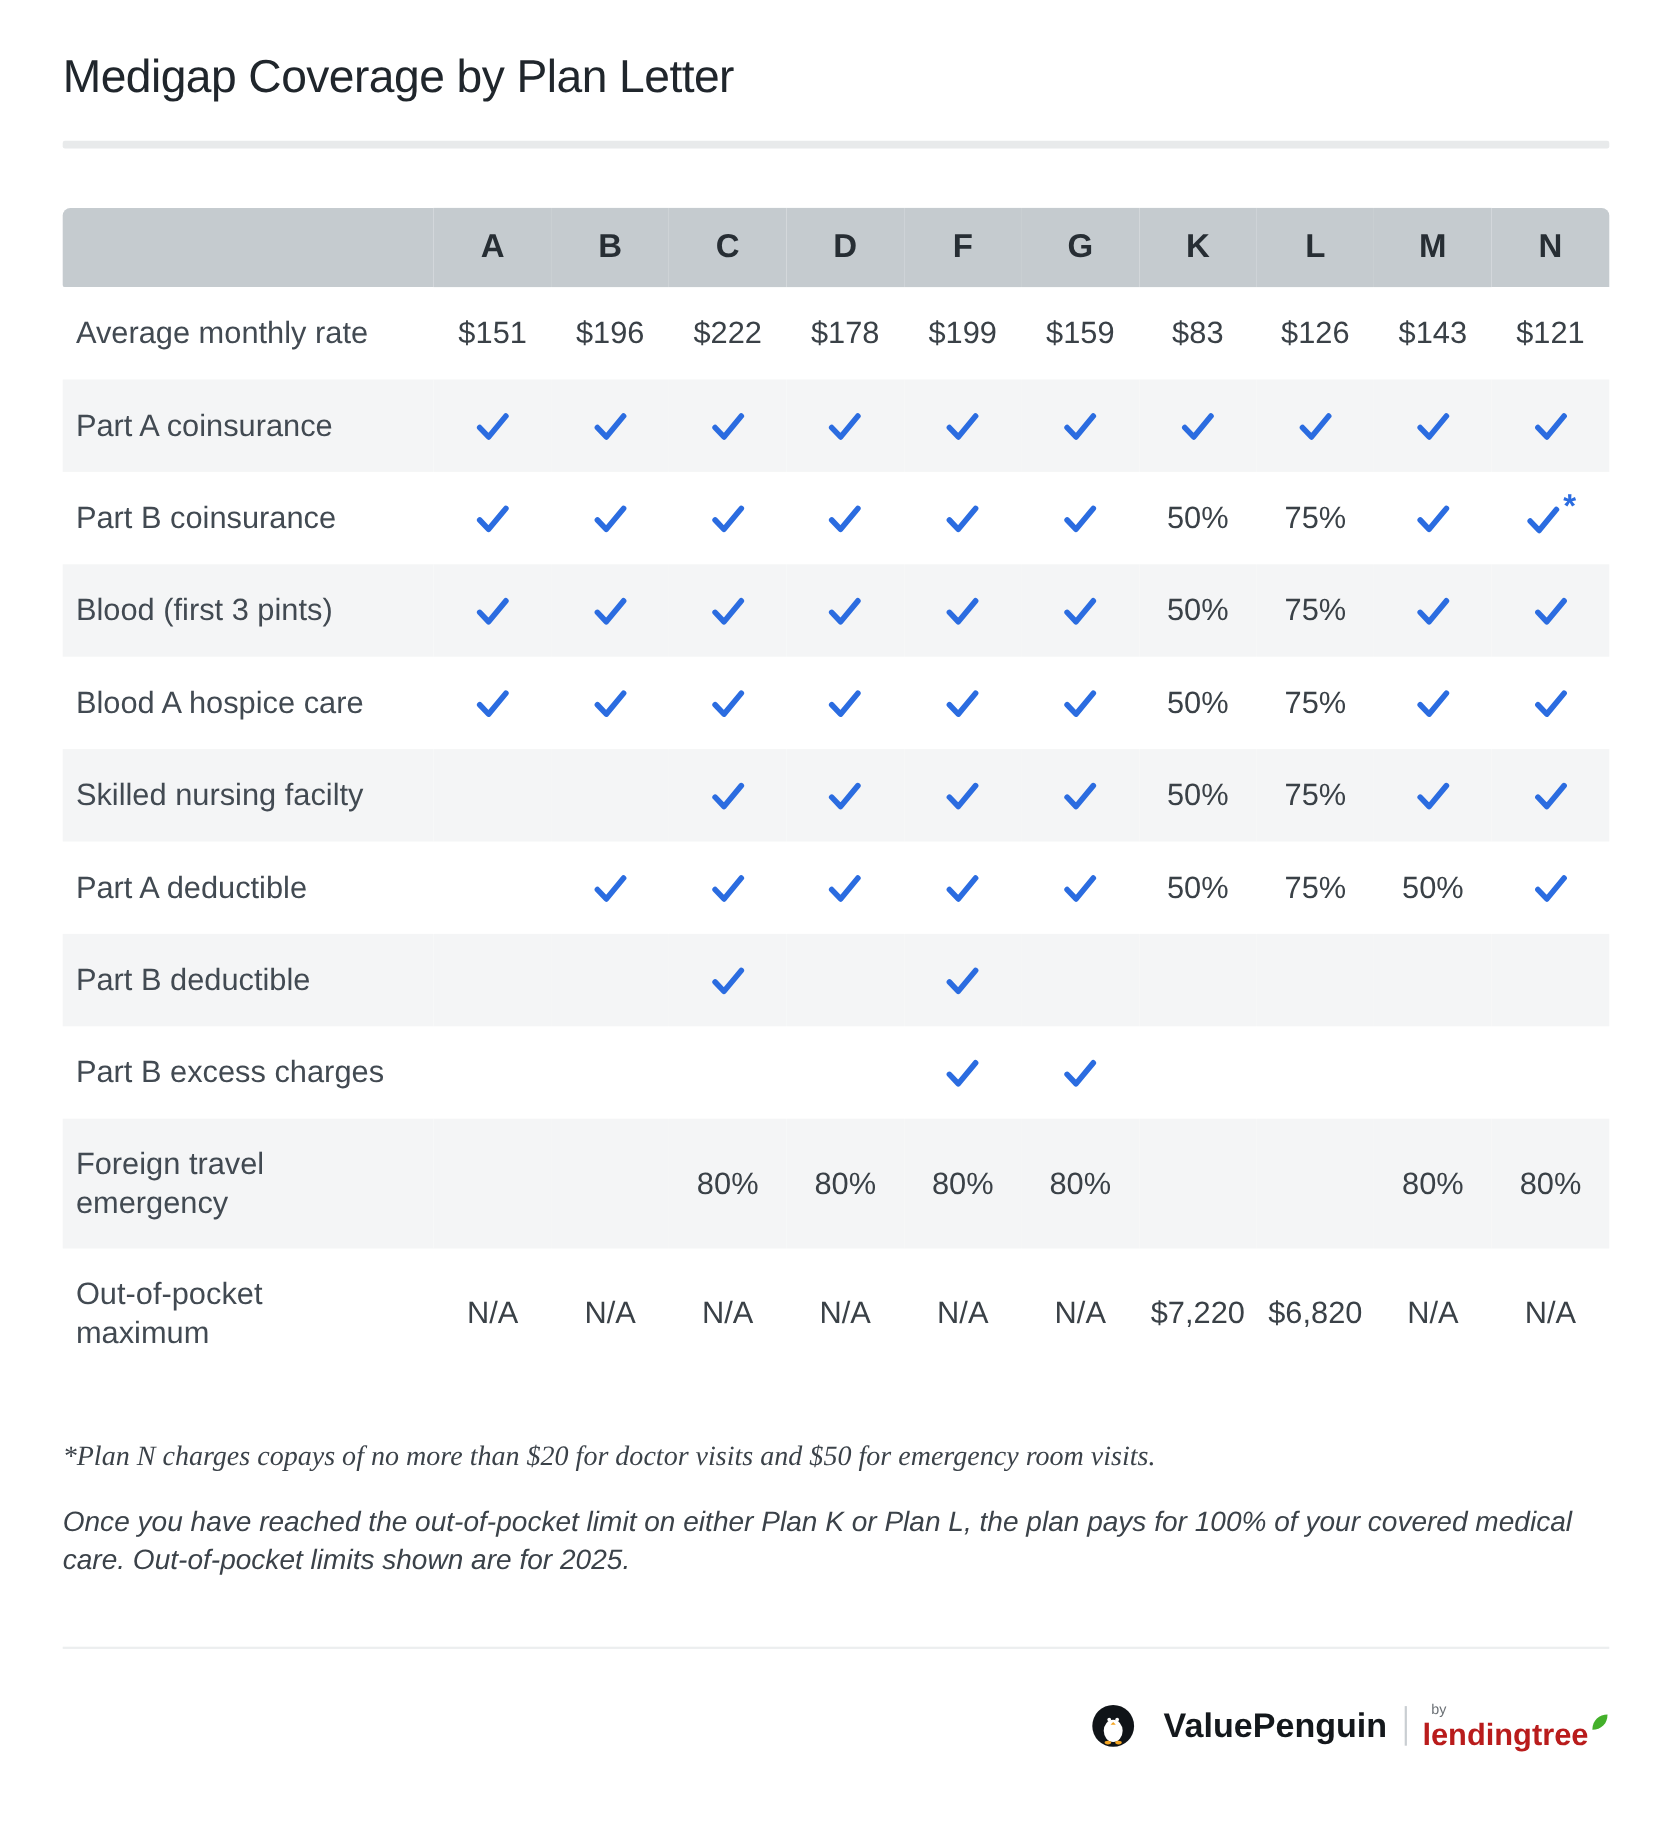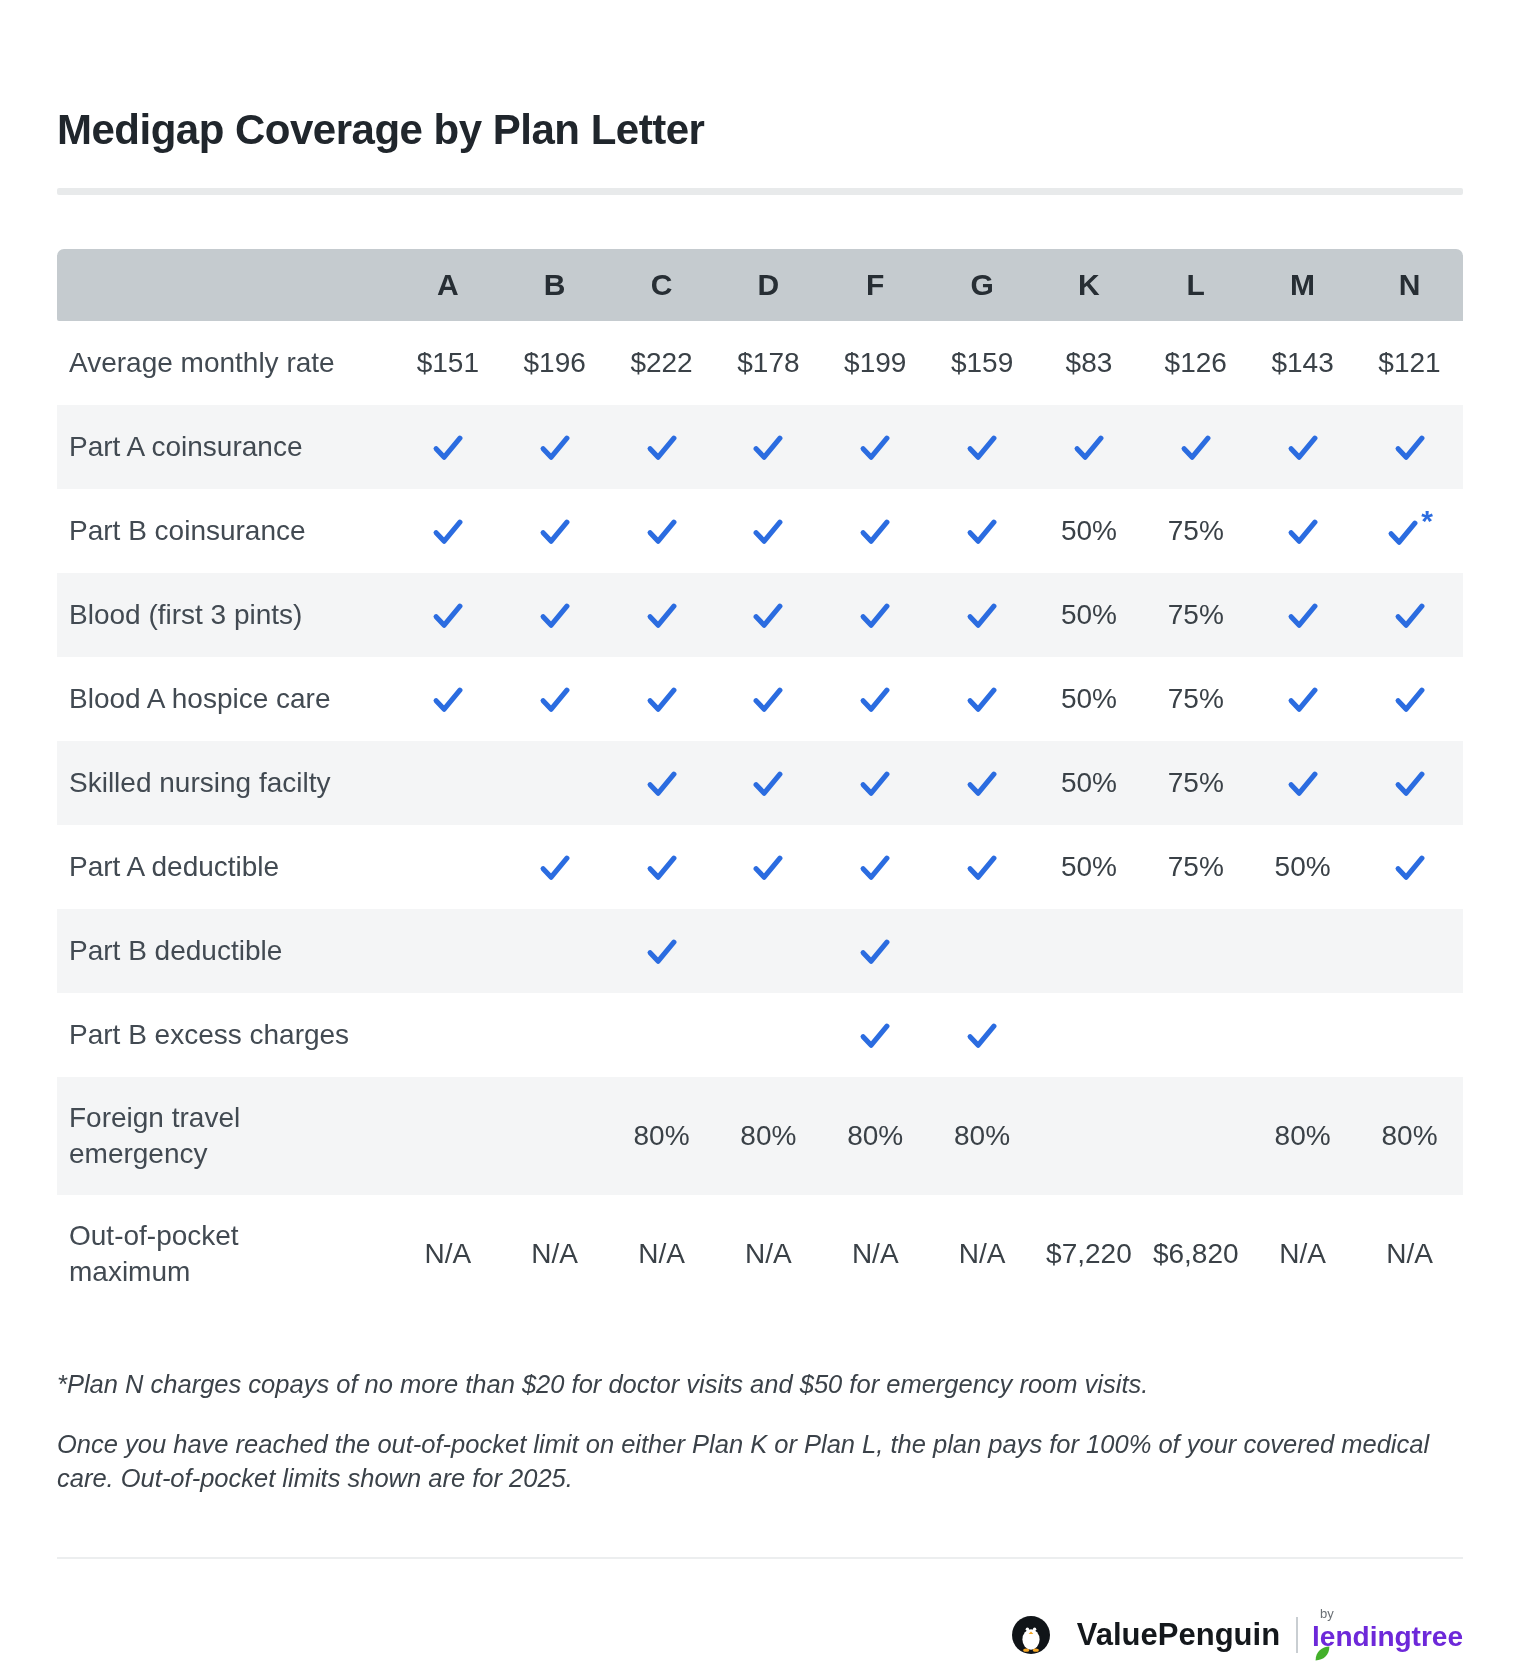--- a/index.html
+++ b/index.html
@@ -7,23 +7,23 @@
   body {
     width: 1520px;
     height: 1676px;
     overflow: hidden;
     font-family: "Liberation Sans", sans-serif;
     color: #363d44;
   }
   .page { padding: 0 57px; }
 
   h1.title {
-    padding-top: 106px;
+    padding-top: 46px;
     font-size: 42px;
-    font-weight: 700;
+    font-weight: 400;
     color: #20262c;
     letter-spacing: -0.5px;
   }
 
   .rule-thick {
     margin-top: 34px;
     height: 7px;
     background: #e8eaeb;
     border-radius: 2px;
   }
@@ -86,21 +86,21 @@
     top: -9px;
     margin-left: 1px;
   }
 
   p.footnote {
     font-style: italic;
     font-size: 25.5px;
     color: #3b4249;
     line-height: 1.34;
   }
-  p.footnote.first { margin-top: 54px; }
+  p.footnote.first { margin-top: 54px; font-family: Liberation Serif, serif; }
   p.footnote.second { margin-top: 26px; }
 
   .rule-thin {
     height: 2px;
     background: #eceeef;
     margin-top: 62px;
   }
 
   .footer {
     margin-top: 48px;
@@ -121,24 +121,23 @@
     width: 2px;
     height: 36px;
     background: #c9ced2;
     margin: 0 14px 0 16px;
   }
   .lt-stack { display: flex; flex-direction: column; align-items: flex-start; line-height: 1; }
   .by-label { font-size: 13px; color: #6b7075; margin-bottom: 3px; margin-left: 8px; }
   .lt-word {
     font-weight: 700;
     font-size: 28px;
-    color: #6d28d9;
+    color: #b91c1c;
     display: flex;
     align-items: flex-start;
-    flex-direction: column;
   }
   .leaf-svg { width: 17px; height: 17px; margin-left: 2px; margin-top: -6px; }
 </style>
 </head>
 <body>
 
 <div class="page">
 
   <h1 class="title">Medigap Coverage by Plan Letter</h1>
 

